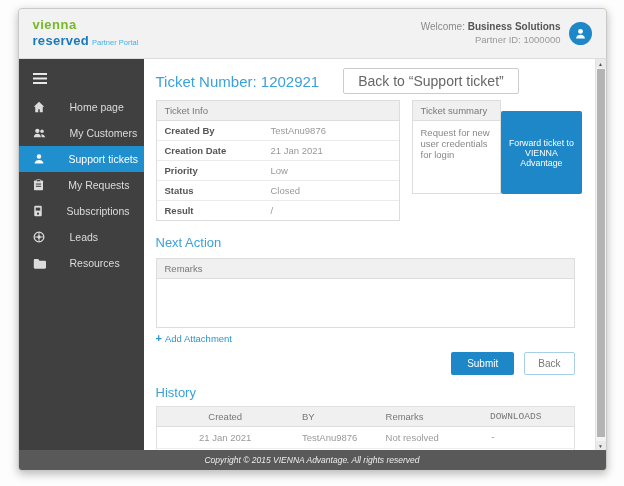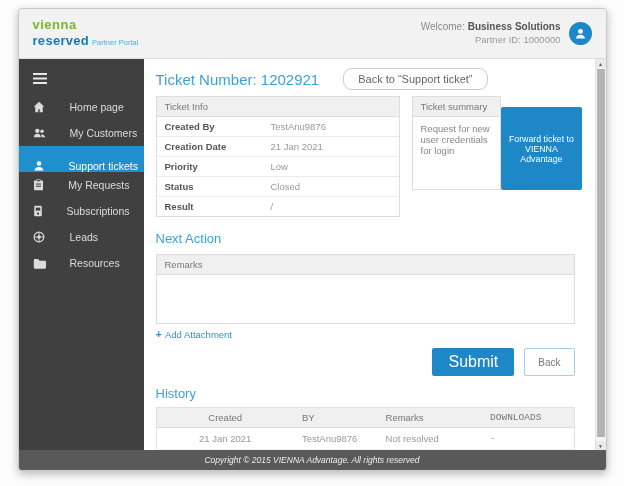--- a/index.html
+++ b/index.html
@@ -45,33 +45,33 @@
   .sidebar {
     flex: 0 0 125px; background: #404040; color: #dcdcdc;
     padding-top: 8px; overflow: hidden;
   }
   .hamburger { padding: 6px 14px 10px 14px; color: #e8e8e8; }
   .nav-item {
     height: 26px; display: flex; align-items: center; gap: 24px;
     padding: 0 14px; font-size: 10.5px; color: #dcdcdc;
     cursor: default; white-space: nowrap;
   }
-  .nav-item.active { background: #1f8fce; color: #fff; align-items: flex-end; }
+  .nav-item.active { background: #1f8fce; color: #fff; }
   .nav-item .ic { display: flex; width: 13px; justify-content: center; color: inherit; }
   .nav-item .caret { font-size: 8px; margin-left: 2px; }
   
   .content {
     flex: 1; background: #fff; overflow: hidden;
     padding: 9px 20px 0 12px; min-width: 0;
   }
   .title-row { display: flex; align-items: center; margin-bottom: 6px; }
   .page-title { font-size: 15px; font-weight: 400; color: #3aa2d8; }
   .back-top-btn {
     margin-left: 24px; padding: 4px 14px; background: #fff;
-    border: 1px solid #ccc; border-radius: 9px; font-size: 11px; color: #666;
+    border: 1px solid #ccc; border-radius: 2px; font-size: 14px; color: #666;
     font-family: inherit; cursor: pointer;
   }
   .panels-row { display: flex; gap: 12px; align-items: flex-start; }
   .panel { border: 1px solid #ddd; background: #fff; }
   .panel-header {
     background: #f0f0f0; border-bottom: 1px solid #ddd;
     padding: 4px 8px; font-size: 9.5px; color: #777;
   }
   .ticket-info { flex: 0 0 244px; }
   .info-row { display: flex; padding: 4px 8px; border-bottom: 1px solid #ebebeb; font-size: 9.5px; gap: 8px; }
@@ -88,21 +88,21 @@
   .section-title { font-size: 13px; font-weight: 400; color: #3aa2d8; }
   .next-action-title { margin-top: 14px; }
   .remarks-panel { margin-top: 8px; }
   .remarks-body { height: 48px; }
   .remarks-input { width: 100%; height: 100%; border: none; resize: none; font-family: inherit; font-size: 9.5px; padding: 5px 8px; outline: none; }
   .attach-row { margin-top: 4px; font-size: 9.5px; color: #2a95d1; display: flex; align-items: center; gap: 3px; cursor: pointer; width: fit-content; }
   .attach-row .plus { font-weight: bold; font-size: 11px; }
   .action-btn-row { display: flex; justify-content: flex-end; gap: 10px; margin-top: 8px; }
   .submit-btn {
     background: #1d87c8; color: #fff; border: none; border-radius: 2px;
-    font-size: 16px; padding: 5px 16px; font-family: inherit; cursor: pointer;
+    font-size: 10px; padding: 5px 16px; font-family: inherit; cursor: pointer;
   }
   .back-btn {
     background: #fff; color: #777; border: 1px solid #a8cfe8; border-radius: 2px;
     font-size: 10px; padding: 5px 13px; font-family: inherit; cursor: pointer;
   }
   .history-title { margin-top: 10px; }
   table.history { width: 100%; border-collapse: collapse; margin-top: 6px; border: 1px solid #e0e0e0; font-size: 9.5px; }
   table.history th {
     background: #f0f0f0; color: #777; font-weight: 400; text-align: left;
     padding: 4px 8px; border-bottom: 1px solid #ddd;

